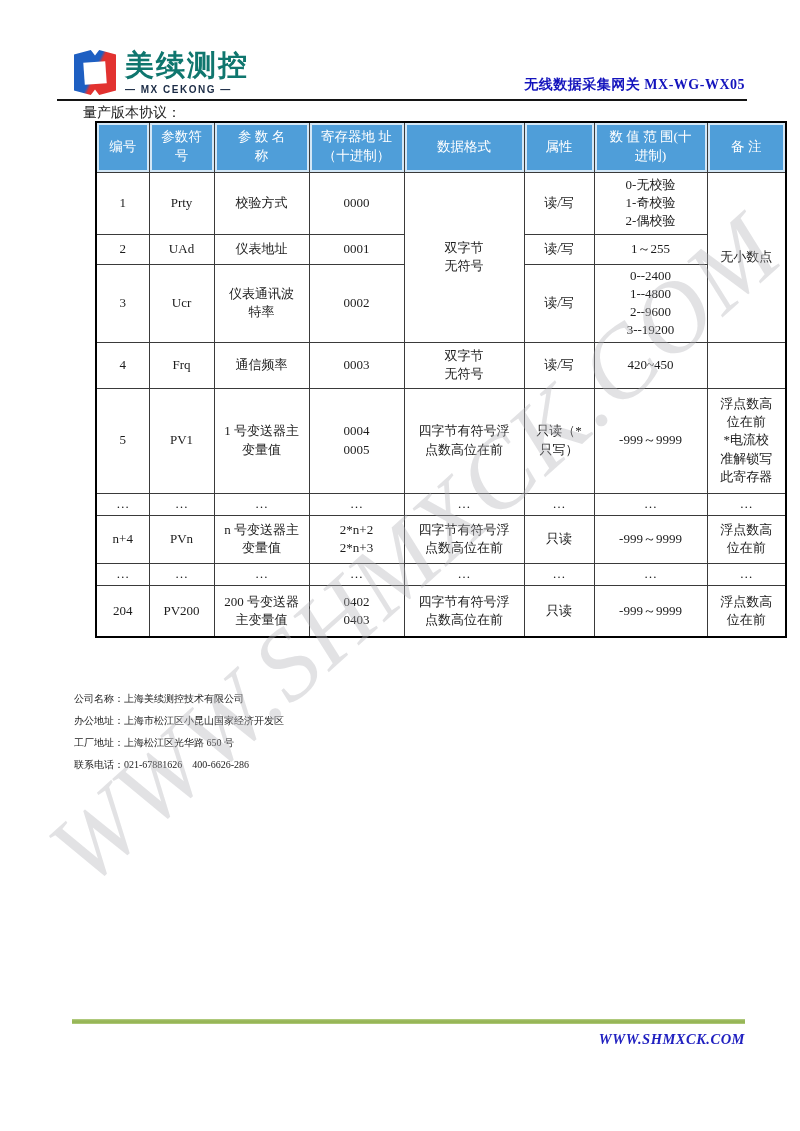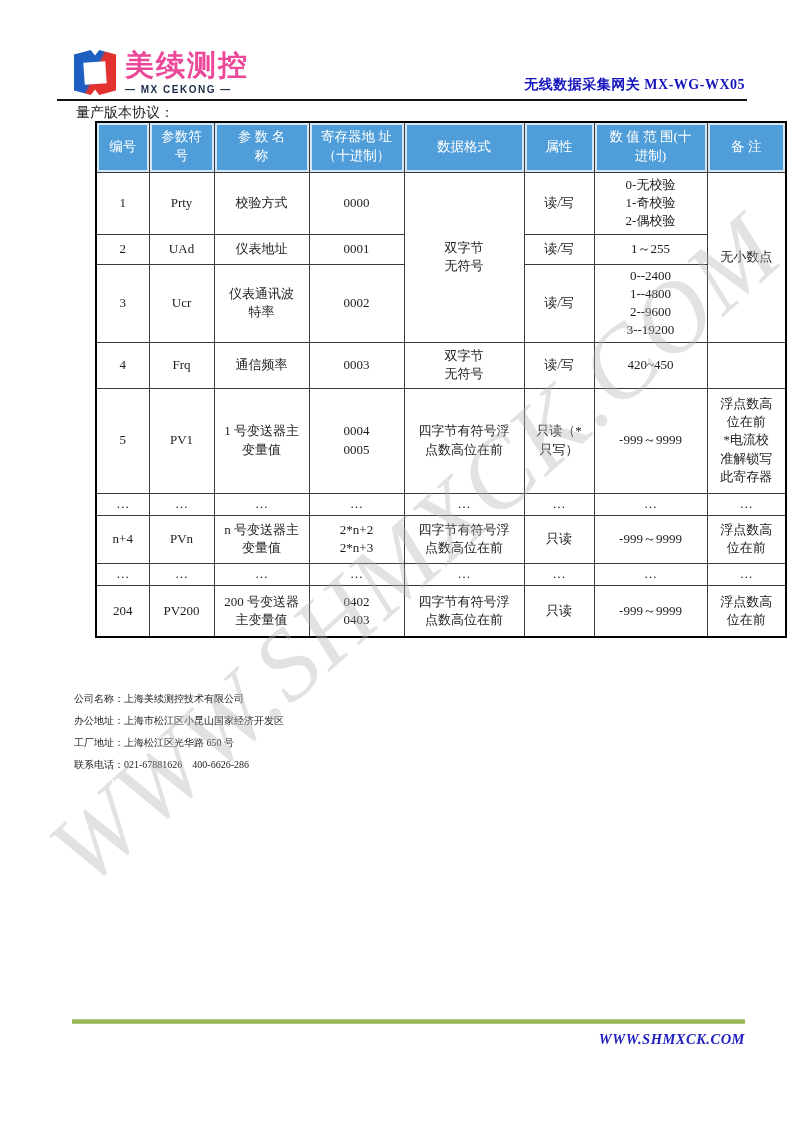--- a/index.html
+++ b/index.html
@@ -23,25 +23,25 @@
     width:42px;height:45px;
     background:linear-gradient(115deg,#1e5fc2 47%,#e23230 53%);
     clip-path:polygon(0% 10%,40% 0%,50% 12%,60% 0%,100% 10%,100% 90%,60% 100%,50% 88%,40% 100%,0% 90%);
     position:relative;flex:0 0 auto;
   }
   .logo-mark::after{
     content:"";position:absolute;left:24%;top:26%;width:52%;height:48%;
     background:#fff;transform:rotate(-4deg);
   }
   .brand-text{margin-left:9px;}
-  .brand-cn{font-size:29px;font-weight:bold;color:#ec4899;letter-spacing:2px;line-height:1.05;font-family:"Liberation Sans","DejaVu Sans",sans-serif;}
+  .brand-cn{font-size:29px;font-weight:bold;color:#0f766e;letter-spacing:2px;line-height:1.05;font-family:"Liberation Sans","DejaVu Sans",sans-serif;}
   .brand-en{font-size:10px;font-weight:bold;color:#1b2b45;letter-spacing:1.5px;margin-top:4px;font-family:"Liberation Sans","DejaVu Sans",sans-serif;}
   .doc-title{position:absolute;right:55px;top:76px;font-size:14px;font-weight:bold;color:var(--title-blue);letter-spacing:0.5px;}
   .header-rule{position:absolute;left:57px;top:99px;width:690px;height:2px;background:#141414;}
-  .section-label{position:absolute;left:76px;top:104px;font-size:14px;}
+  .section-label{position:absolute;left:83px;top:104px;font-size:14px;}
   
   table.protocol{
     position:absolute;left:57px;top:121px;width:690px;
     border-collapse:collapse;table-layout:fixed;
     font-size:13px;line-height:1.4;
   }
   table.protocol,table.protocol td,table.protocol th{border:1px solid var(--border);}
   table.protocol{border:2.5px solid #000;margin-left:38px;}
   table.protocol th{
     background:var(--header-blue);color:#fff;font-weight:normal;

